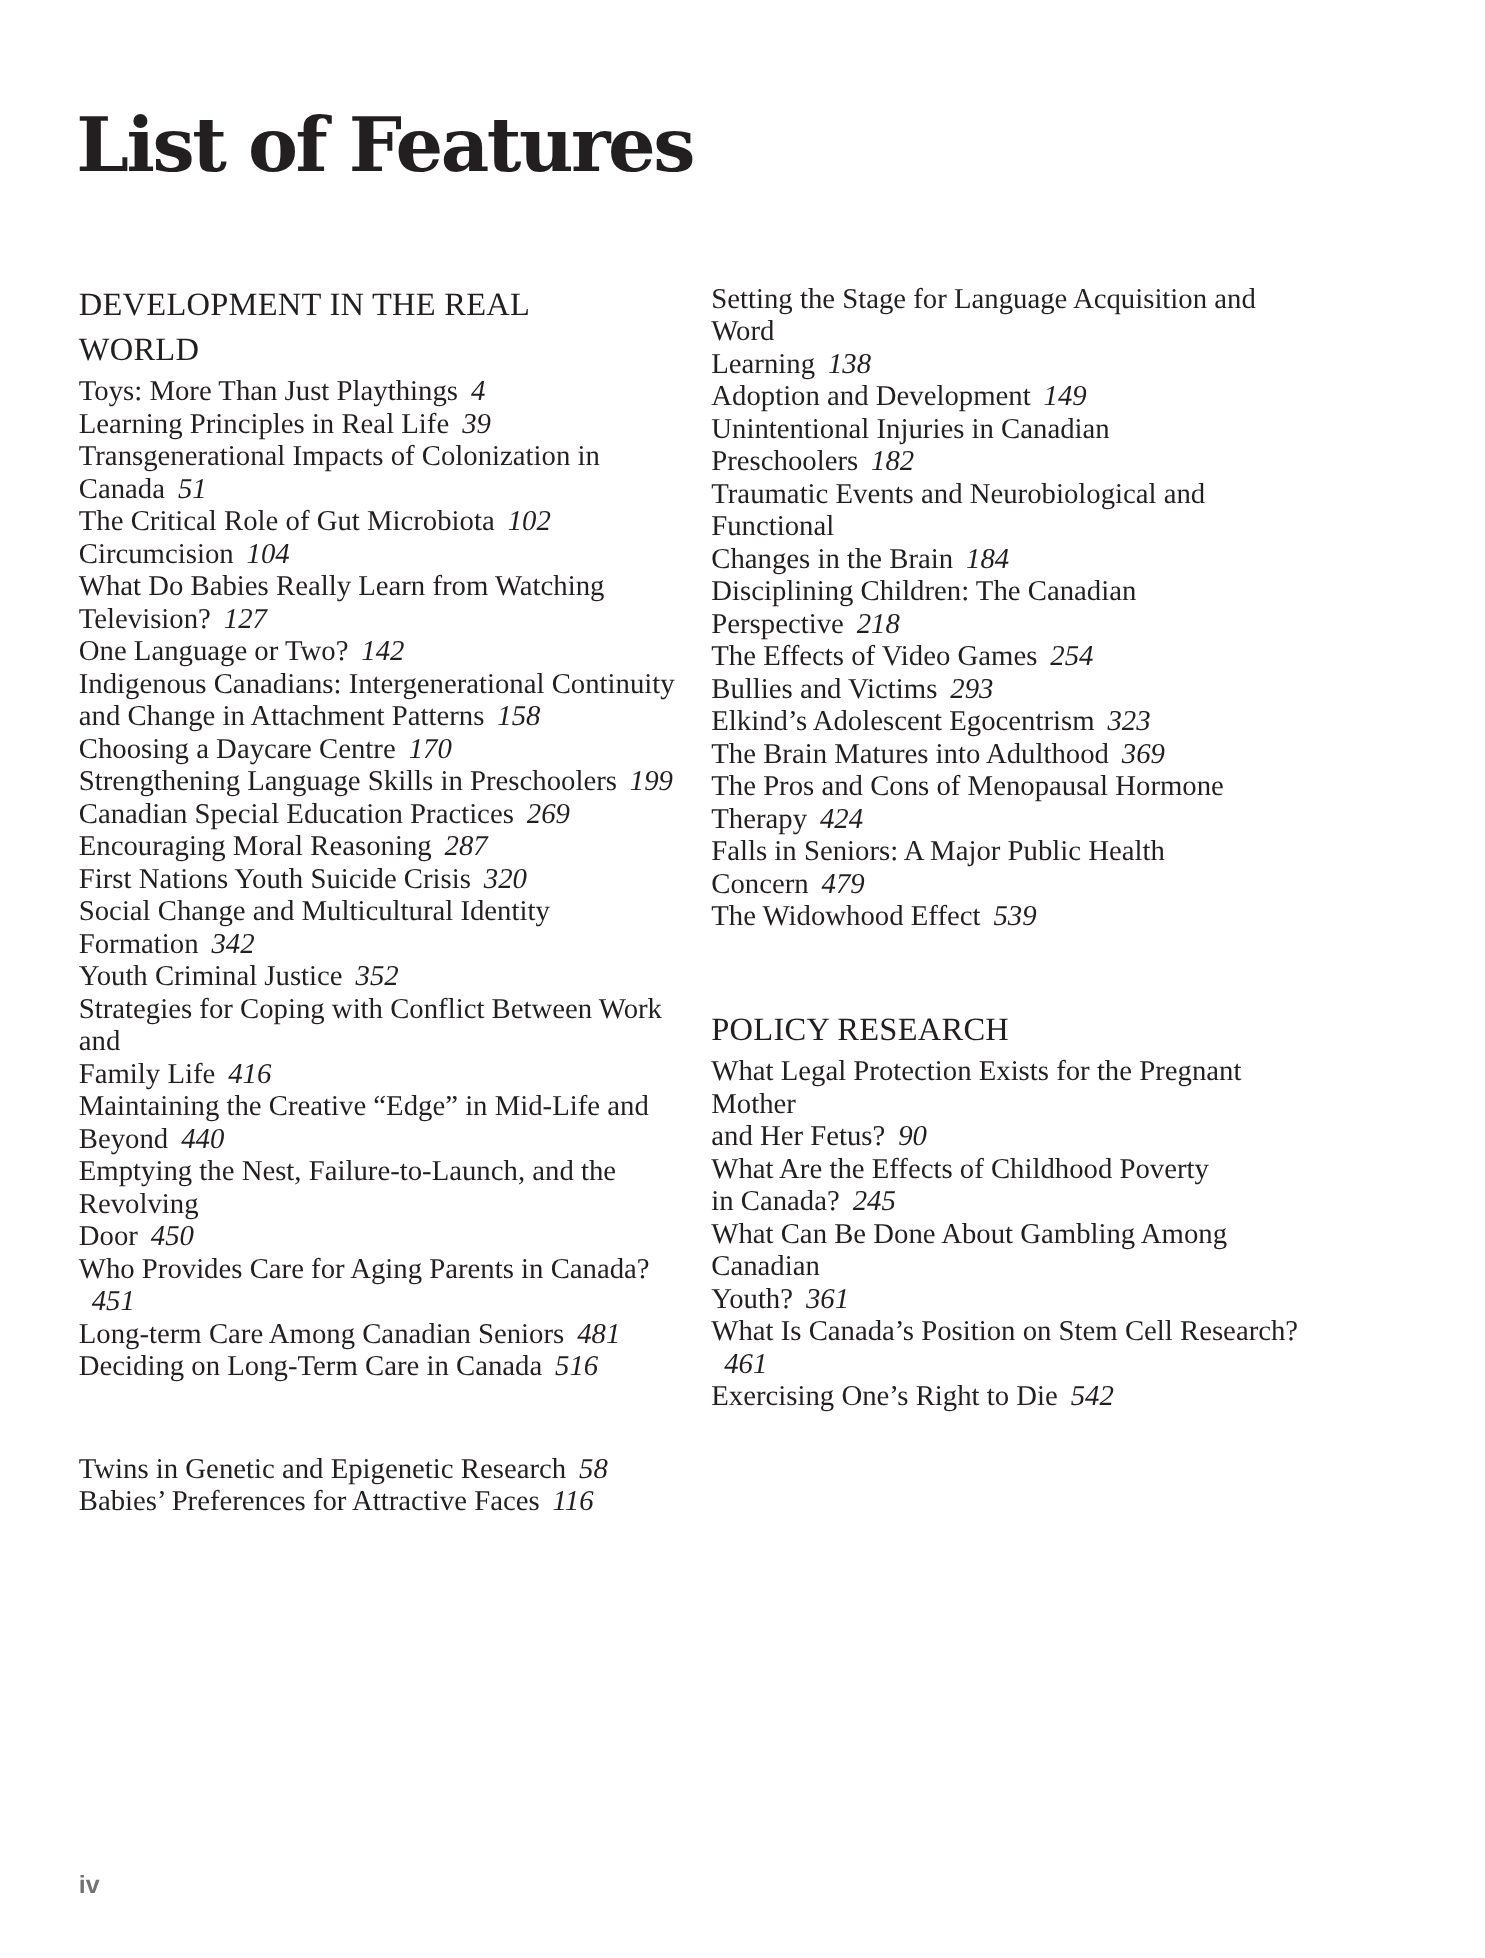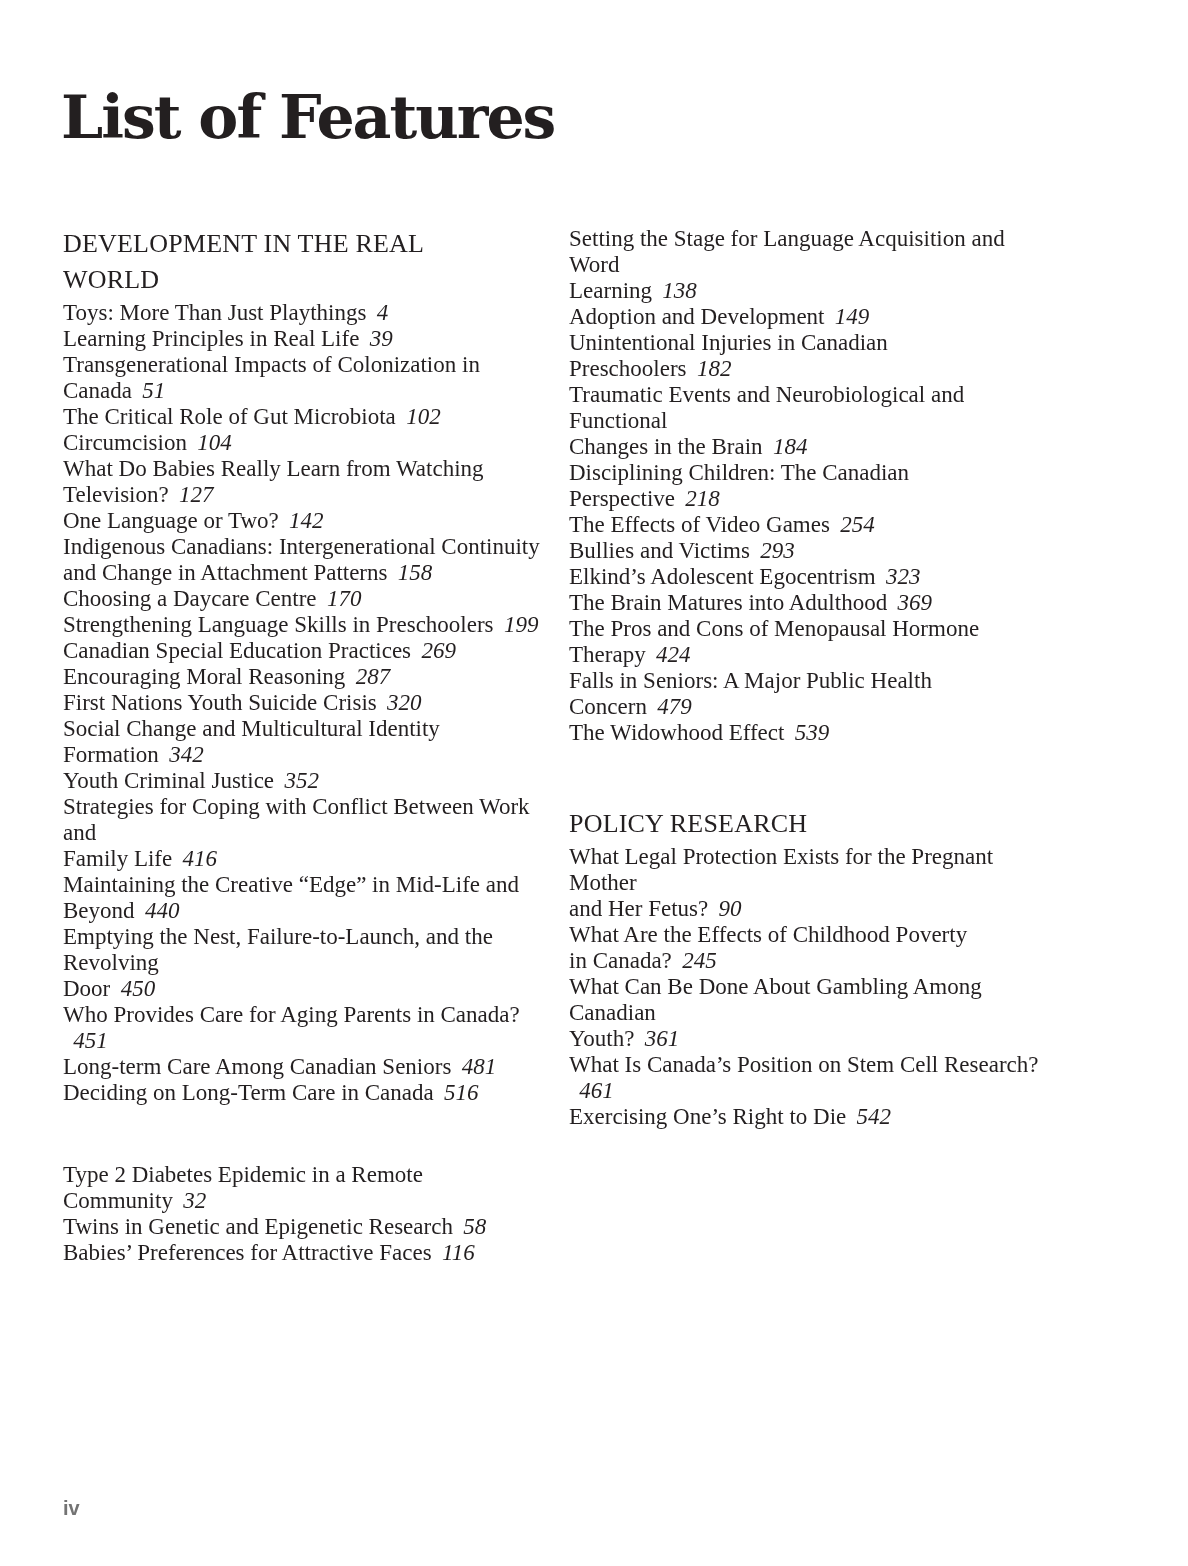--- a/index.html
+++ b/index.html
@@ -125,21 +125,20 @@
 
           <li><span class="entry-text">Long-term Care Among Canadian Seniors</span><span class="entry-page">481</span></li>
 
           <li><span class="entry-text">Deciding on Long-Term Care in Canada</span><span class="entry-page">516</span></li>
         </ul>
     </section>
 
     <section class="toc-section">
       <ul class="feature-list">
 
-          <li><span class="entry-text">Type 2 Diabetes Epidemic in a Remote Community</span><span class="entry-page">32</span></li>
 
           <li><span class="entry-text">Twins in Genetic and Epigenetic Research</span><span class="entry-page">58</span></li>
 
           <li><span class="entry-text">Babies’ Preferences for Attractive Faces</span><span class="entry-page">116</span></li>
         </ul>
     </section>
 
   </div>
 
   <div class="col col-right">

